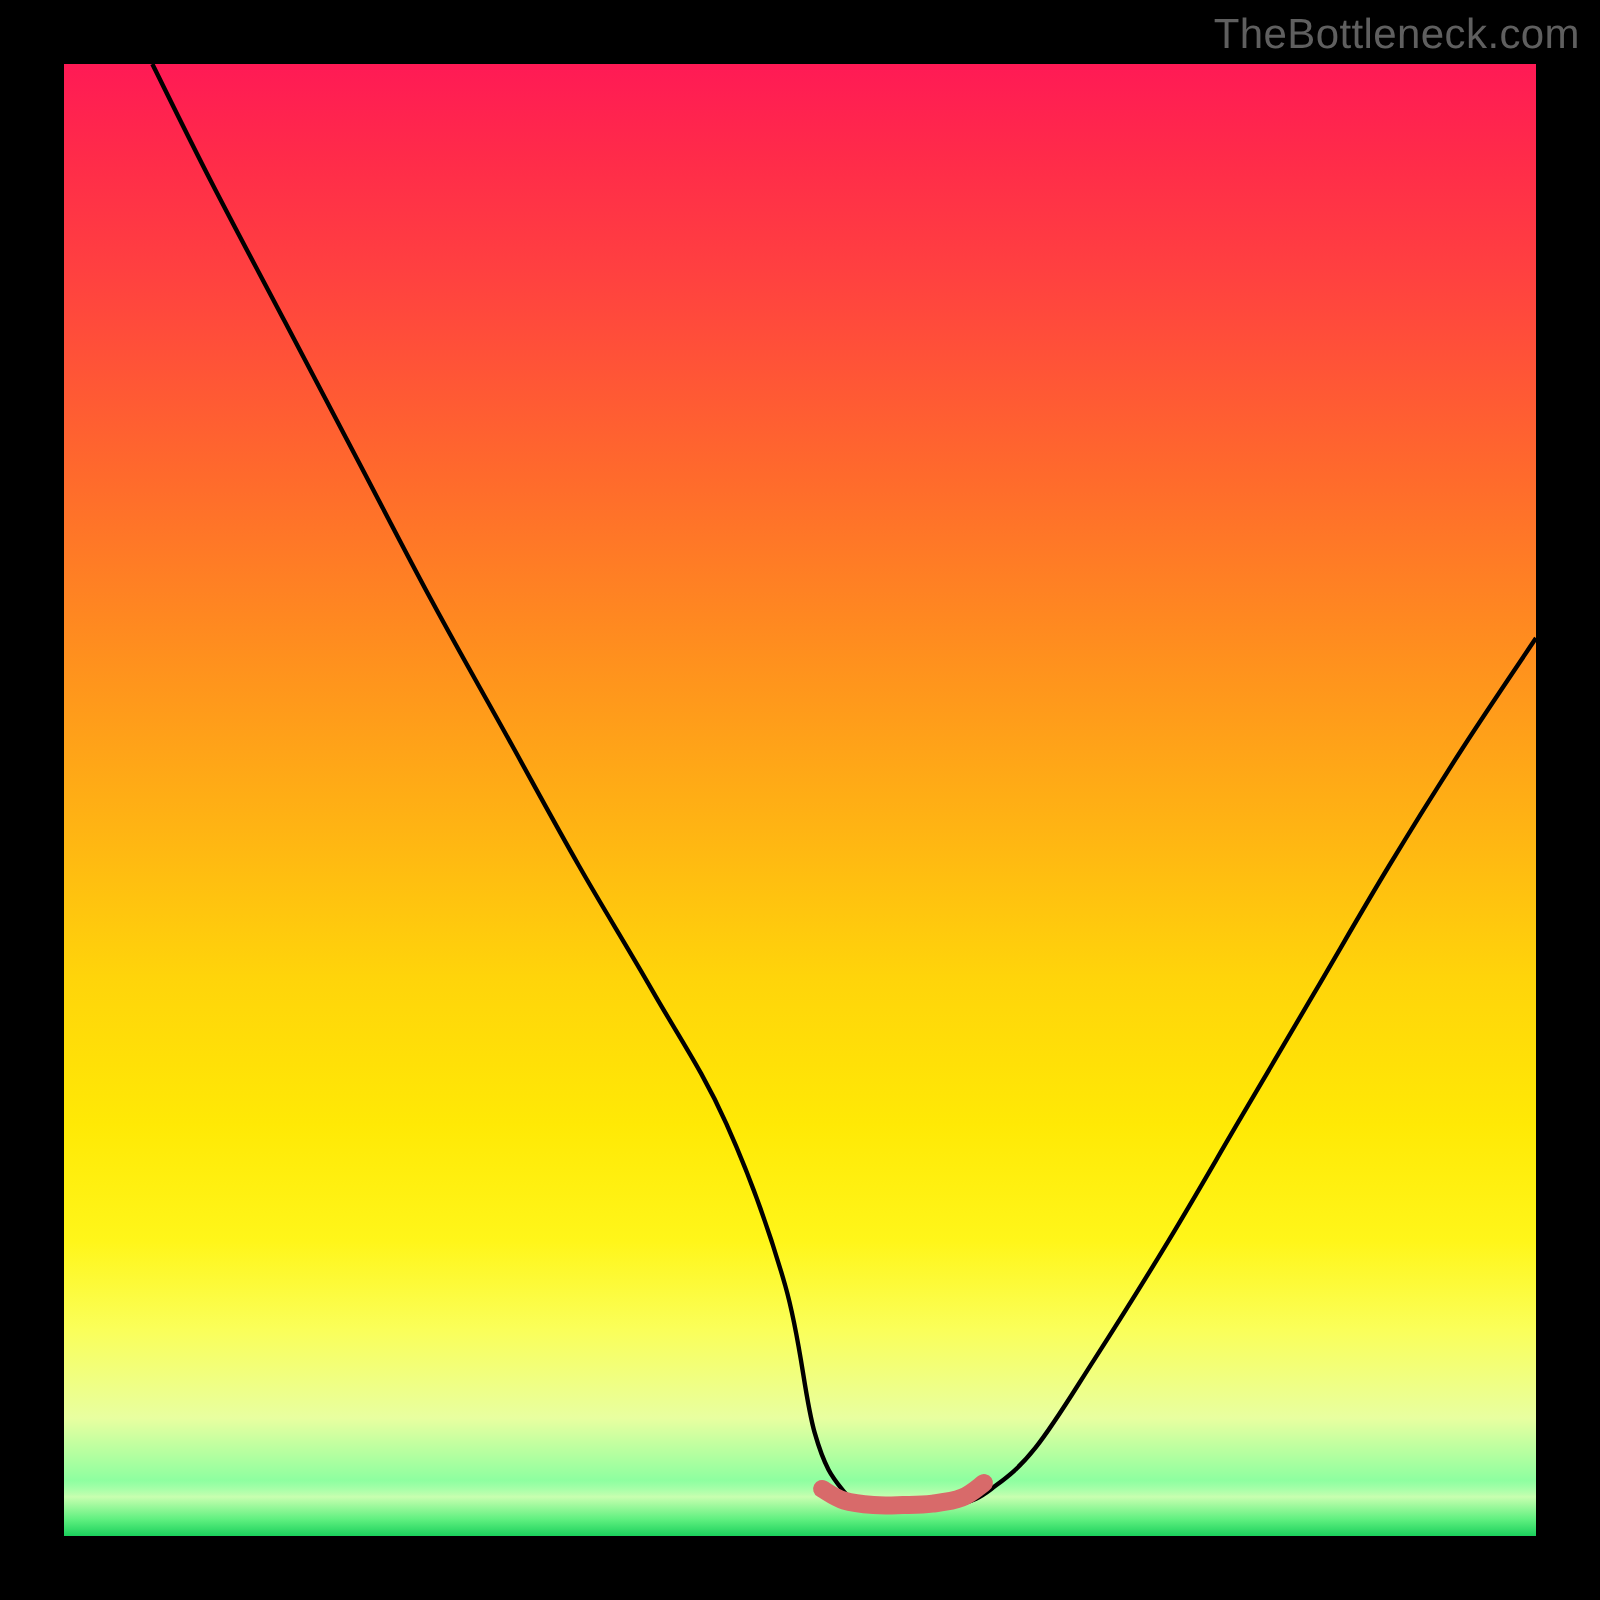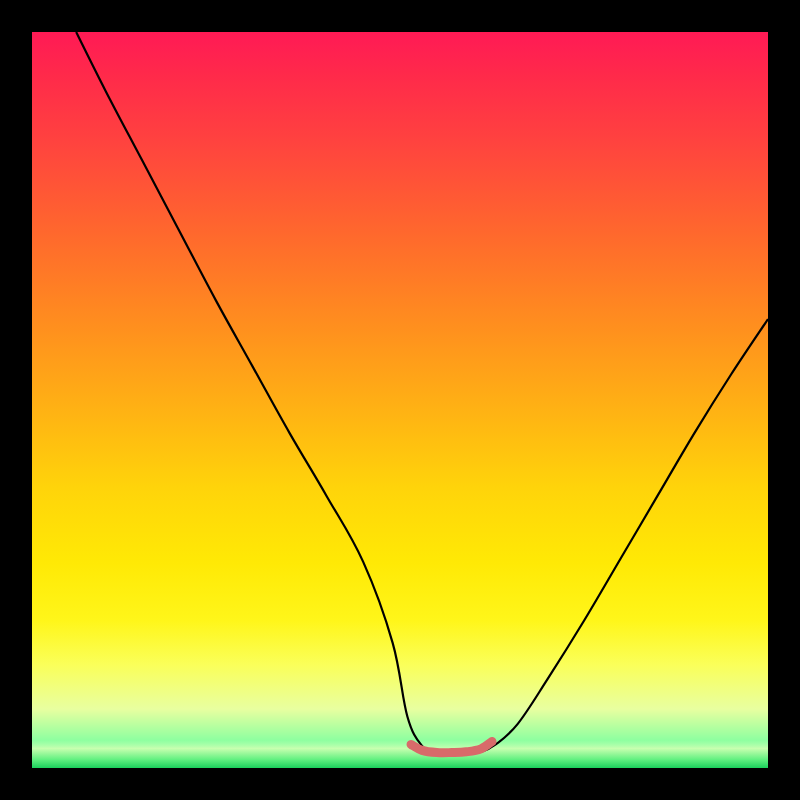--- a/index.html
+++ b/index.html
@@ -71,20 +71,21 @@
     color: #5f5f5f;
     font-size: 21px;
     letter-spacing: 0.2px;
     font-weight: 400;
   }
 </style>
 </head>
 <body>
 
 <div class="frame">
+  <div class="watermark">TheBottleneck.com</div>
   <div class="plot-area">
     <div class="green-strip"></div>
     <svg class="curve" viewBox="0 0 736 736">
       <path id="main-curve" fill="none" stroke="#000000" stroke-width="2.2" stroke-linejoin="round" d="M 44.16 0.00 C 49.46 10.60, 61.68 35.70, 73.60 58.88 C 85.52 82.06, 97.15 103.63, 110.40 128.80 C 123.65 153.97, 133.95 173.55, 147.20 198.72 C 160.45 223.89, 170.75 244.13, 184.00 268.64 C 197.25 293.15, 207.55 311.03, 220.80 334.88 C 234.05 358.73, 244.35 377.94, 257.60 401.12 C 270.85 424.30, 281.15 440.50, 294.40 463.68 C 307.65 486.86, 319.28 503.42, 331.20 529.92 C 343.12 556.42, 352.69 583.06, 360.64 610.88 C 368.59 638.70, 370.06 665.93, 375.36 684.48 C 380.66 703.03, 384.78 707.30, 390.08 713.92 C 395.38 720.54, 399.50 719.96, 404.80 721.28 C 410.10 722.60, 414.22 721.28, 419.52 721.28 C 424.82 721.28, 428.94 721.54, 434.24 721.28 C 439.54 721.02, 443.66 721.40, 448.96 719.81 C 454.26 718.22, 457.06 717.48, 463.68 712.45 C 470.30 707.41, 476.49 703.50, 485.76 691.84 C 495.03 680.18, 503.28 666.23, 515.20 647.68 C 527.12 629.13, 538.75 610.66, 552.00 588.80 C 565.25 566.94, 575.55 548.76, 588.80 526.24 C 602.05 503.72, 612.35 486.20, 625.60 463.68 C 638.85 441.16, 649.15 422.98, 662.40 401.12 C 675.65 379.26, 685.95 362.77, 699.20 342.24 C 712.45 321.71, 729.38 296.98, 736.00 287.04"></path>
       <path id="highlight-curve" fill="none" stroke="#d86a6a" stroke-width="9" stroke-linecap="round" stroke-linejoin="round" d="M 379.04 712.45 C 381.03 713.51, 385.44 716.88, 390.08 718.34 C 394.72 719.79, 399.50 720.15, 404.80 720.54 C 410.10 720.94, 414.22 720.68, 419.52 720.54 C 424.82 720.41, 428.94 720.47, 434.24 719.81 C 439.54 719.15, 444.32 718.72, 448.96 716.86 C 453.60 715.01, 458.01 710.83, 460.00 709.50"></path>
     </svg>
   </div>
 </div>
 
 </body></html>

